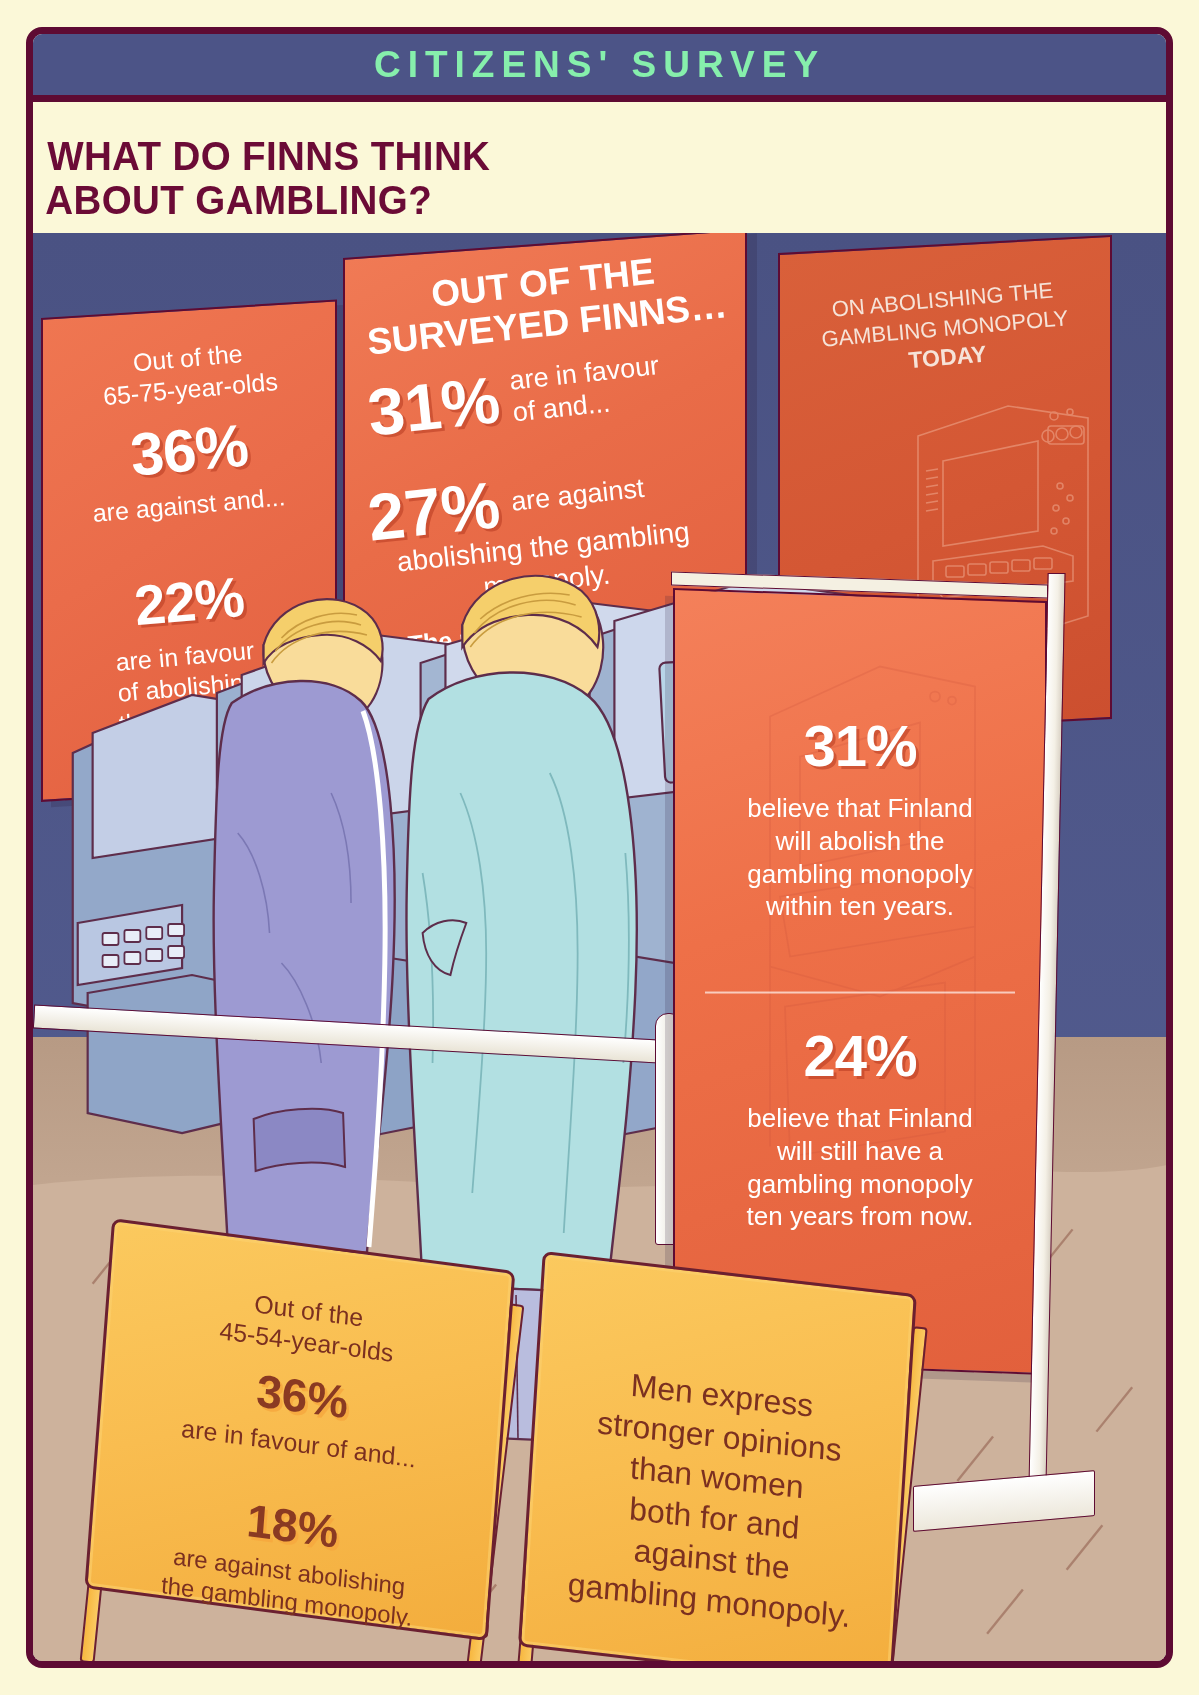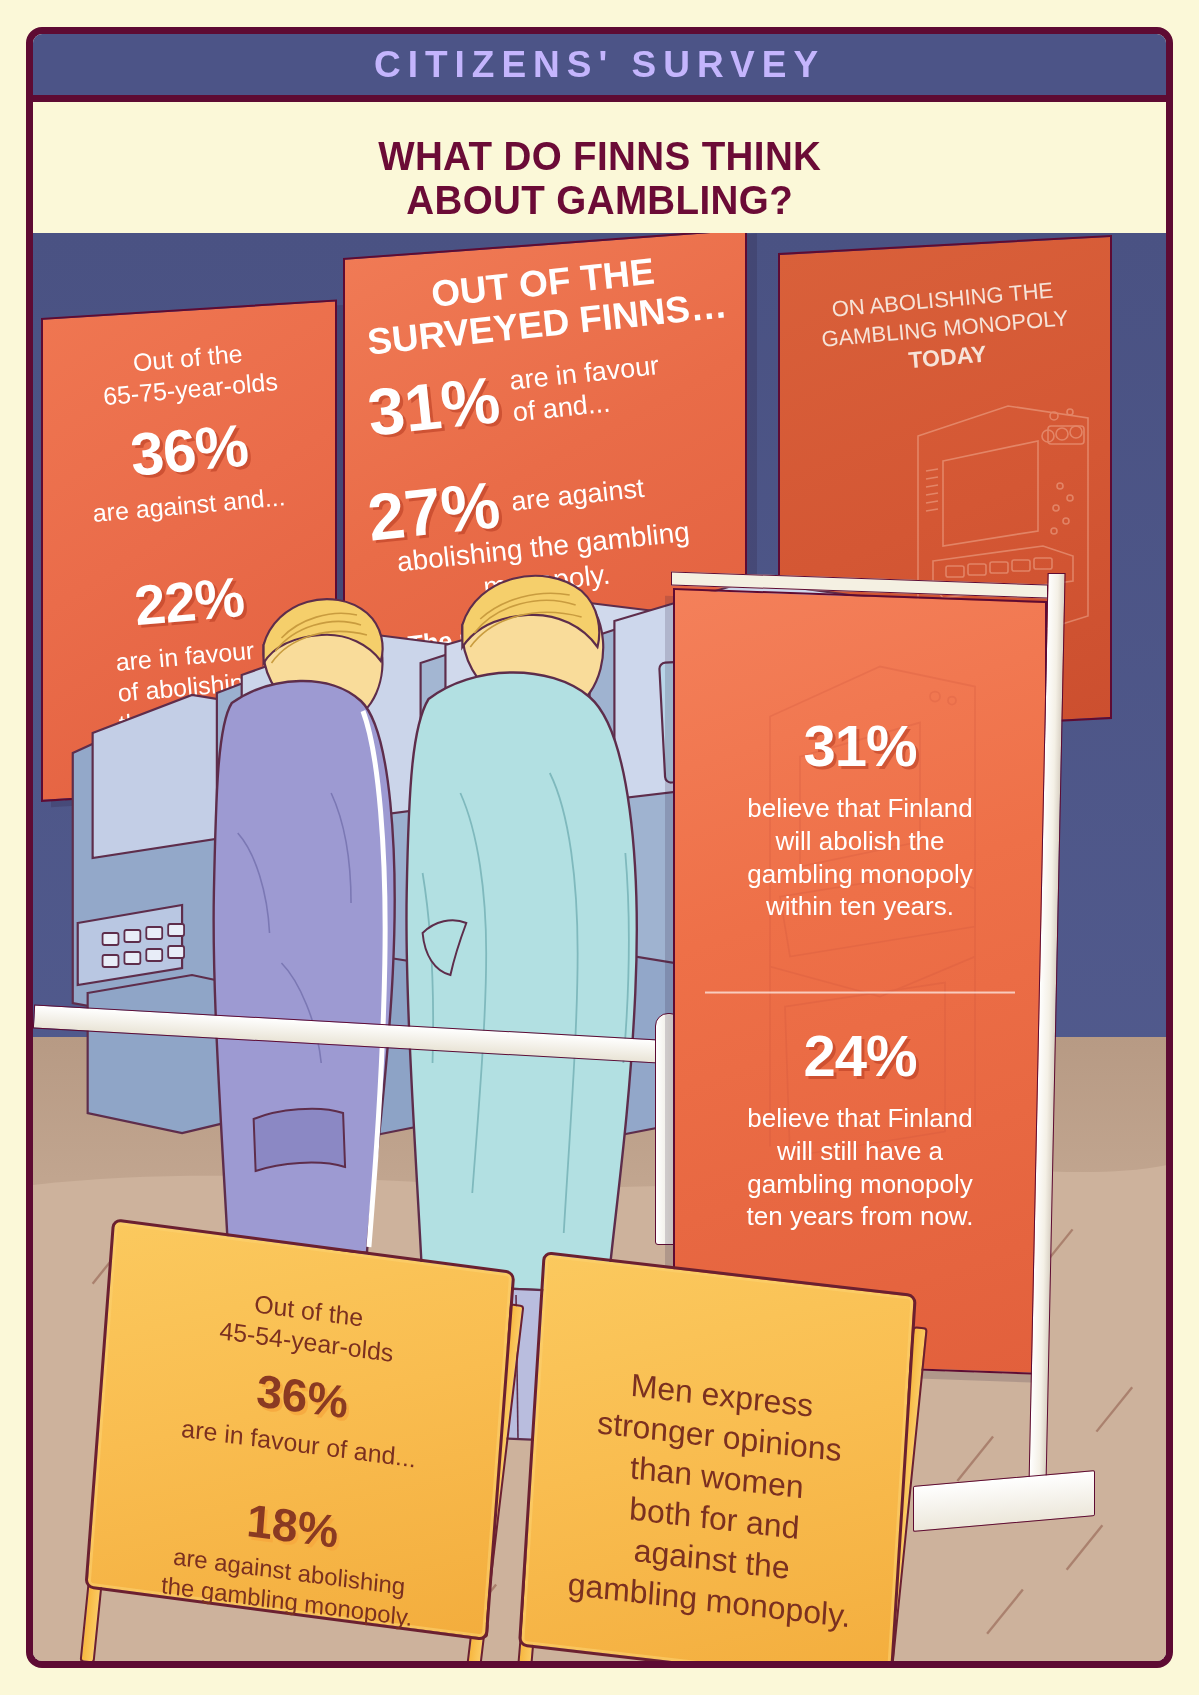--- a/index.html
+++ b/index.html
@@ -24,29 +24,29 @@
   }
   
   .headerband{
     position:absolute;left:0;top:0;width:100%;height:68px;
     background:#4c5487;
     border-bottom:7px solid #5e0b33;
     box-sizing:border-box;
     display:flex;align-items:center;justify-content:center;
   }
   .headerband .kicker{
-    color:#c4b5fd;font-weight:bold;font-size:37px;letter-spacing:7px;
+    color:#86efac;font-weight:bold;font-size:37px;letter-spacing:7px;
     font-family:"Liberation Sans", sans-serif;
   }
   .titleblock{
     position:absolute;left:0;top:68px;width:100%;height:160px;
     background:#fbf8d8;
     border-bottom:7px solid #5e0b33;
     box-sizing:border-box;
-    display:flex;flex-direction:column;align-items:center;justify-content:center;
+    display:flex;flex-direction:column;align-items:flex-start;justify-content:center;
   }
   .titleblock .t{
     color:#6b0b36;font-weight:bold;font-size:41px;line-height:1.07;
     text-align:center;letter-spacing:0.4px;
     transform:scaleX(0.94);
   }
   
   .stage{
     position:absolute;left:0;top:199px;width:100%;height:1435px;
     overflow:hidden;

